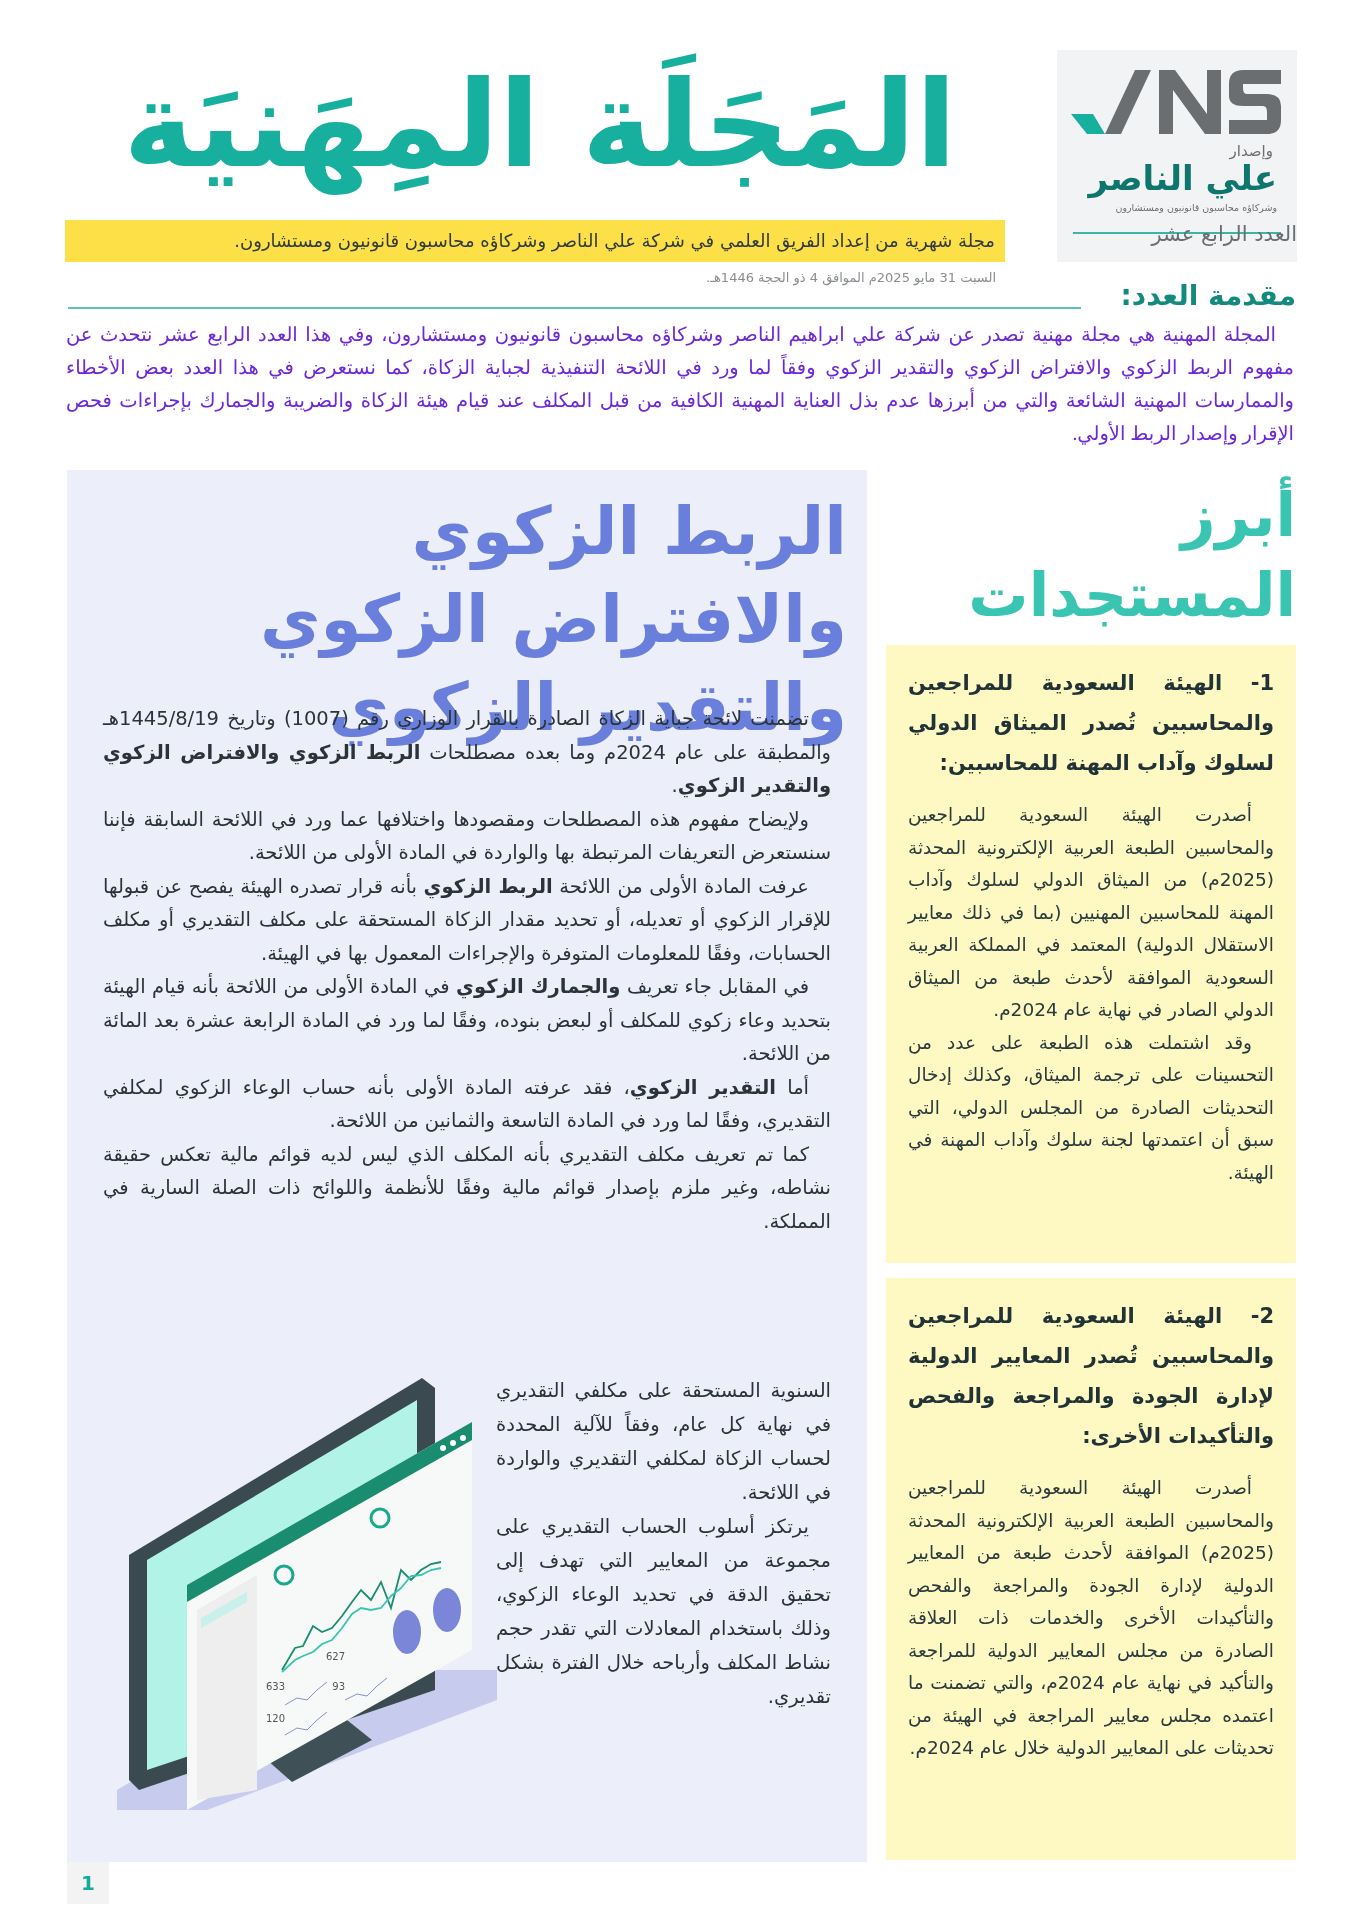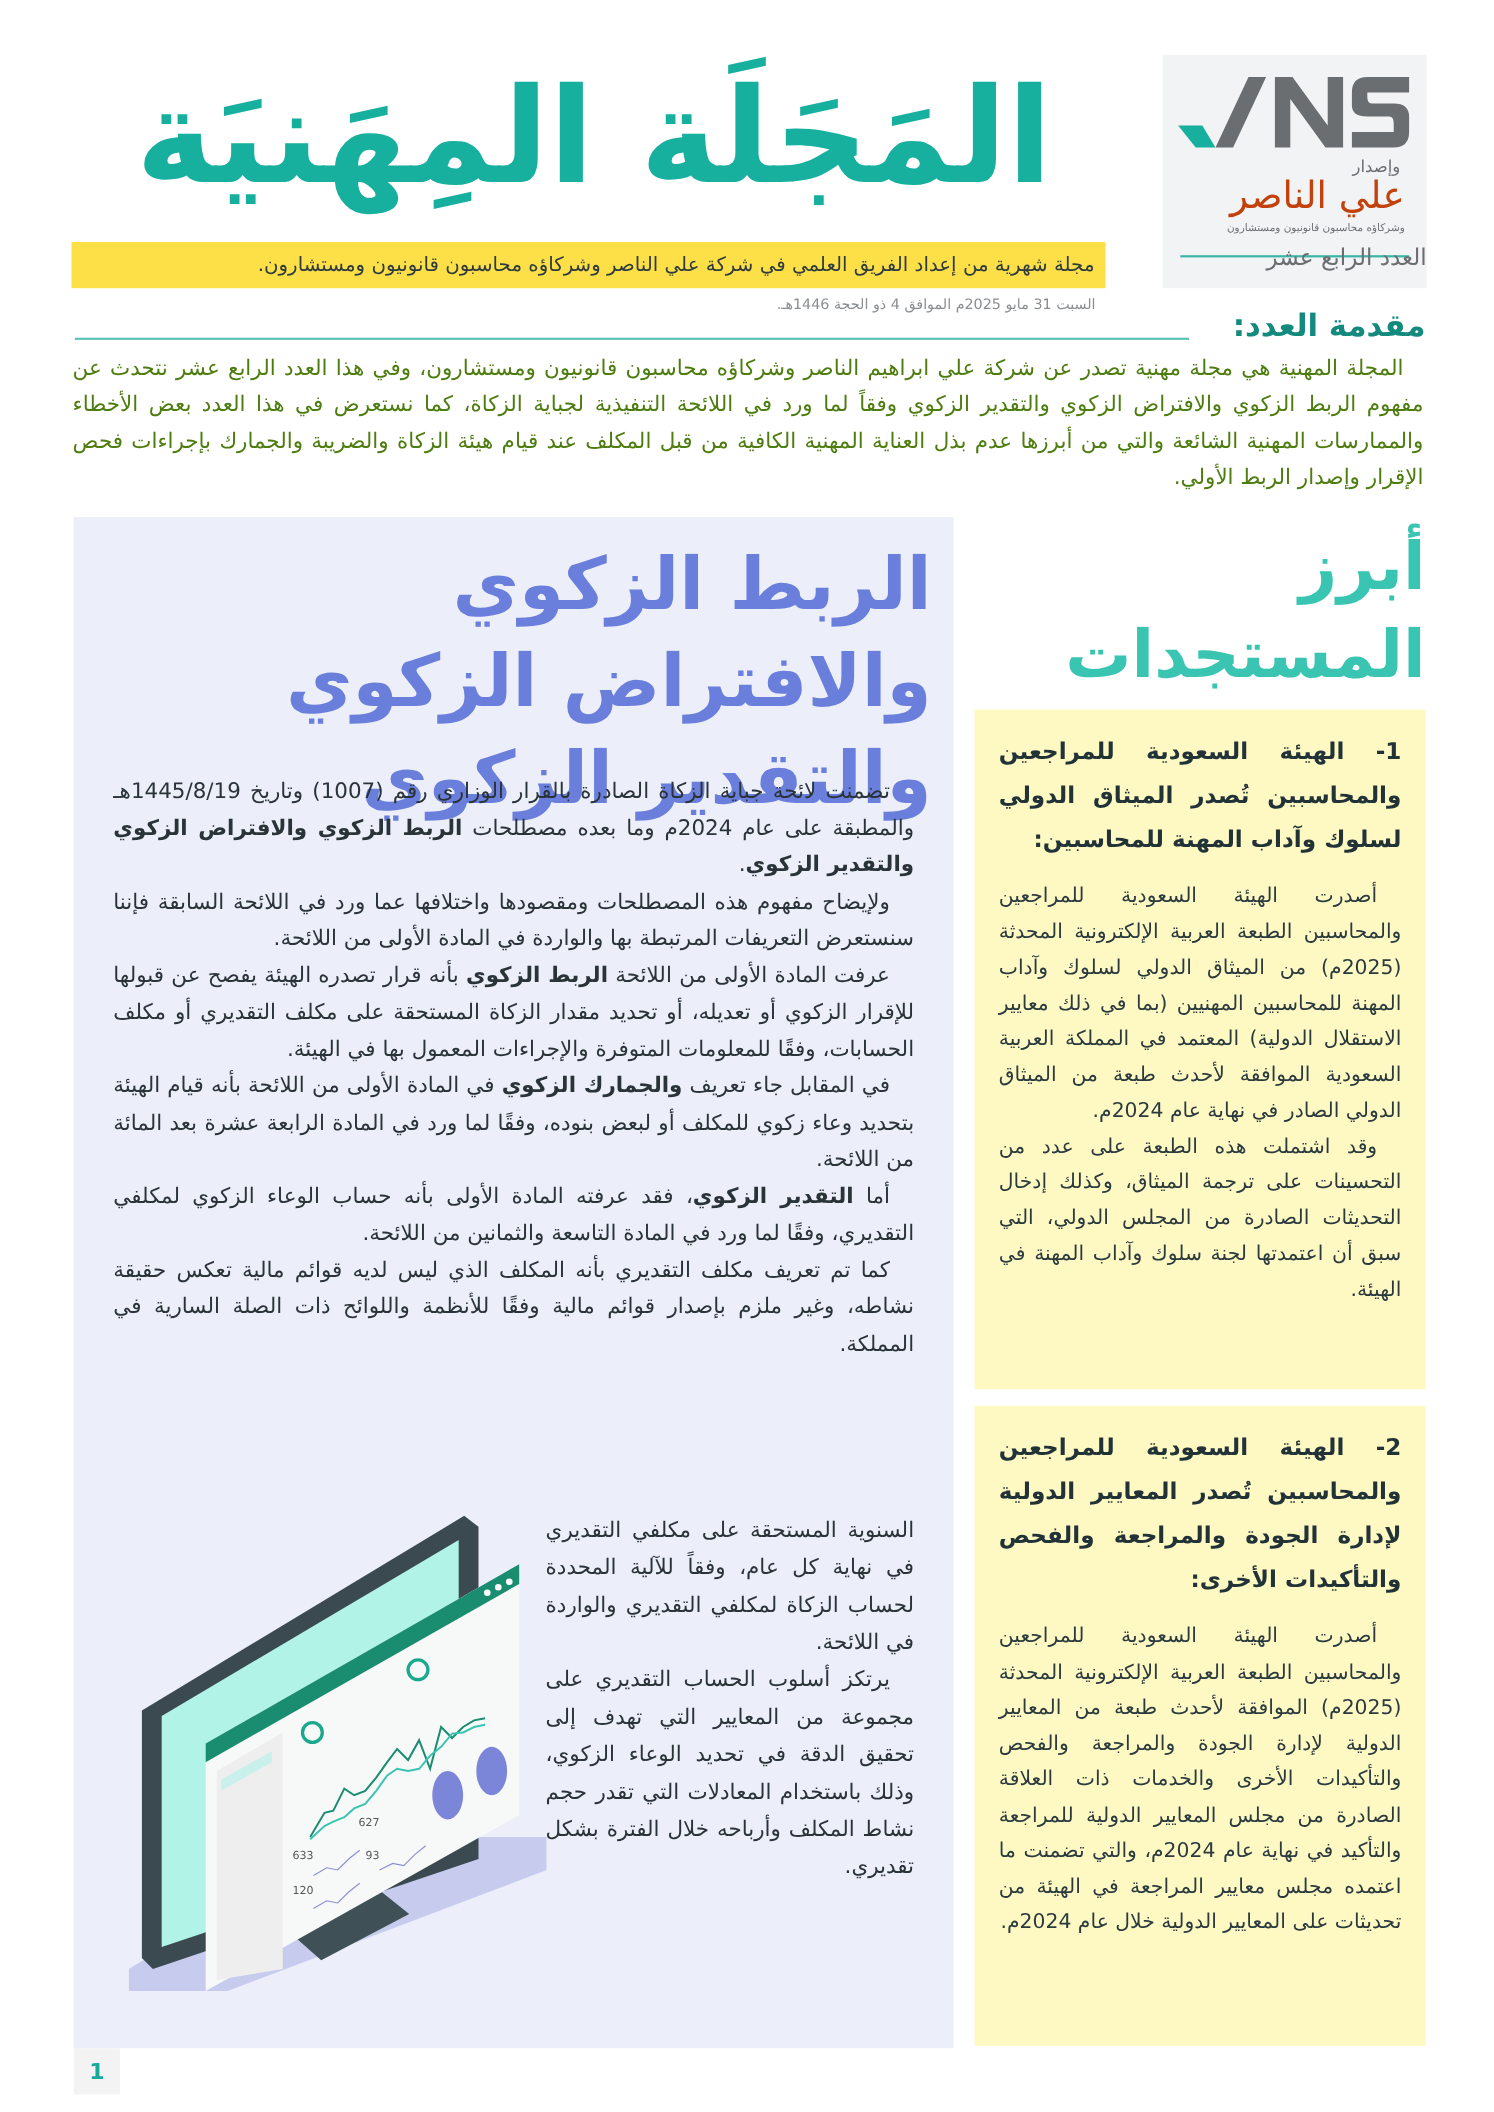--- a/index.html
+++ b/index.html
@@ -13,36 +13,36 @@
   .mast-title {
     left: 60px; top: 40px; width: 960px; height: 170px;
     font-size: 120px; font-weight: bold; color: #17b09f; text-align: center;
     line-height: 170px; letter-spacing: 6px;
   }
   .logo-box {
     left: 1057px; top: 50px; width: 240px; height: 212px; background: #f2f3f4;
   }
   .logo-mark { position: absolute; left: 14px; top: 14px; width: 212px; height: 80px; }
   .logo-sub1 { position: absolute; right: 24px; top: 92px; font-size: 15px; color: #6b6e71; }
-  .logo-sub2 { position: absolute; right: 20px; top: 108px; font-size: 34px; font-weight: normal; color: #c2410c; line-height: 40px; }
+  .logo-sub2 { position: absolute; right: 20px; top: 108px; font-size: 34px; font-weight: bold; color: #0f766e; line-height: 40px; }
   .logo-sub3 { position: absolute; right: 20px; top: 152px; font-size: 9.5px; color: #6b6e71; white-space: nowrap; }
   .logo-line { position: absolute; left: 16px; right: 16px; top: 182px; height: 2px; background: #3bb5a7; }
   .issue-no { left: 1057px; top: 222px; width: 240px; font-size: 21px; color: #6b6e71; }
 
   .tagline-bar {
     left: 65px; top: 220px; width: 940px; height: 42px; background: #fde047;
     font-size: 18px; line-height: 42px; padding-right: 10px; box-sizing: border-box; color: #2f3b3f;
   }
   .date-line { right: 362px; top: 270px; font-size: 13px; color: #8a8e91; }
 
   .intro-head { right: 62px; top: 278px; font-size: 28px; font-weight: bold; color: #138a7d; line-height: 36px; }
   .intro-rule { left: 68px; top: 307px; width: 1013px; height: 2px; background: #5cc2b6; }
   .intro-text {
     left: 66px; top: 318px; width: 1228px; font-size: 19.5px; line-height: 33px;
-    text-align: justify; text-align-last: right; color: #4d7c0f; text-indent: 18px;
+    text-align: justify; text-align-last: right; color: #6d28d9; text-indent: 18px; font-family: Liberation Serif, serif;
   }
 
   
   .article {
     left: 67px; top: 470px; width: 800px; height: 1392px; background: #eceef9;
   }
   .article-title {
     position: absolute; left: 20px; right: 20px; top: 18px;
     font-size: 66px; font-weight: bold; color: #6a7fdb; line-height: 88px; text-align: right;
   }

